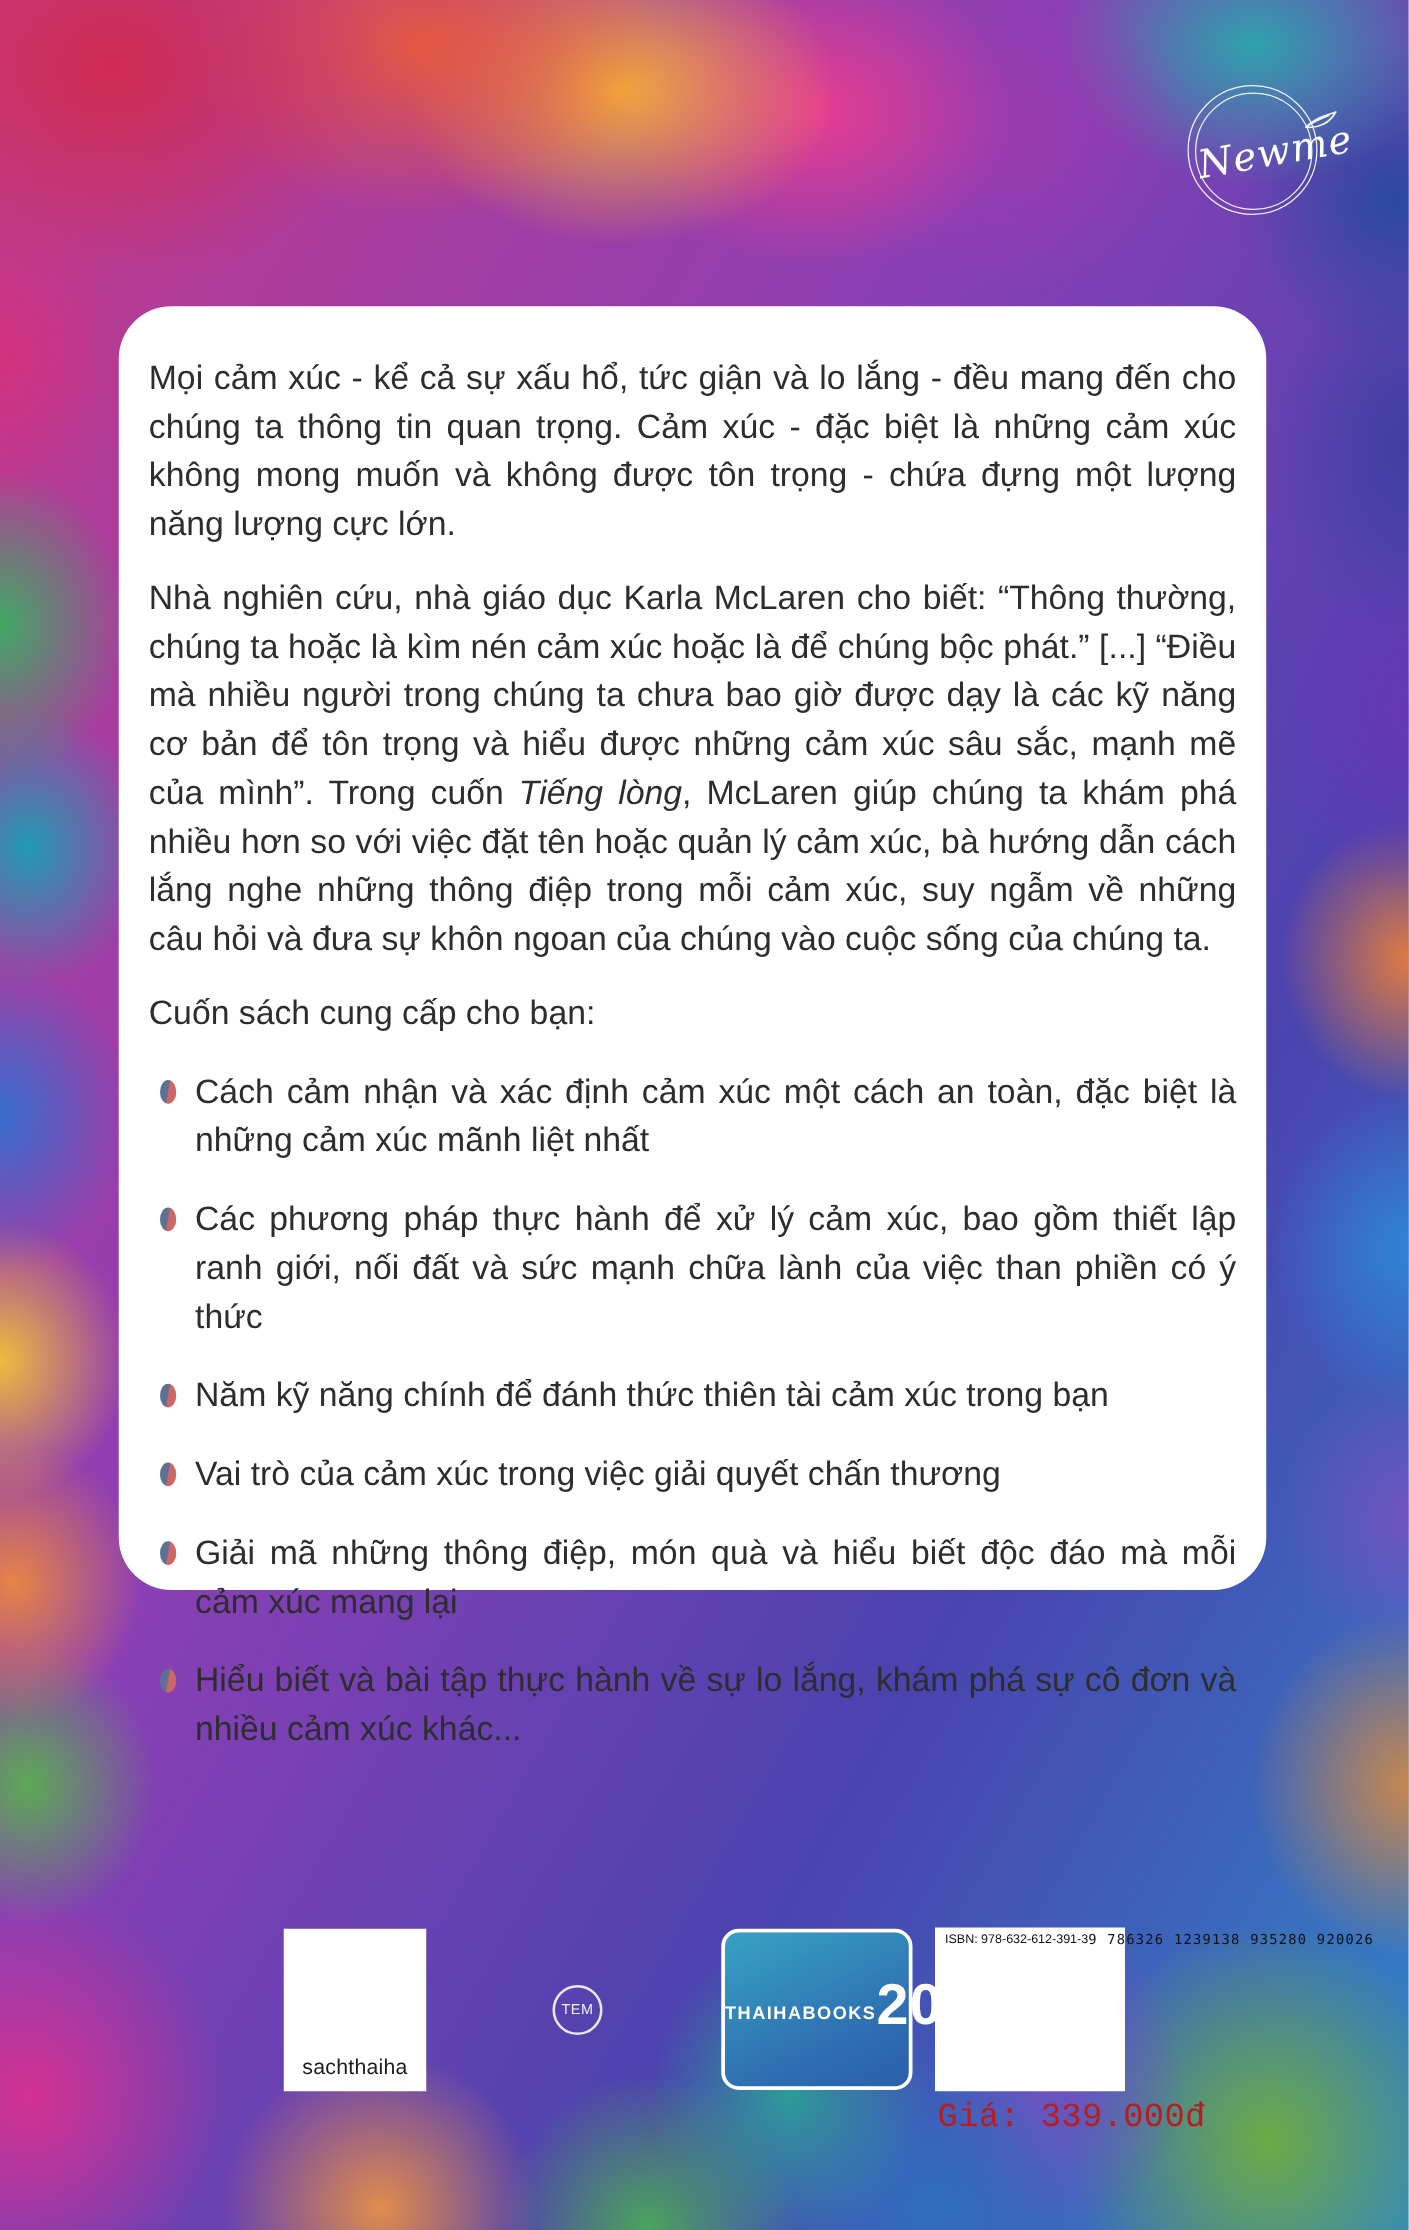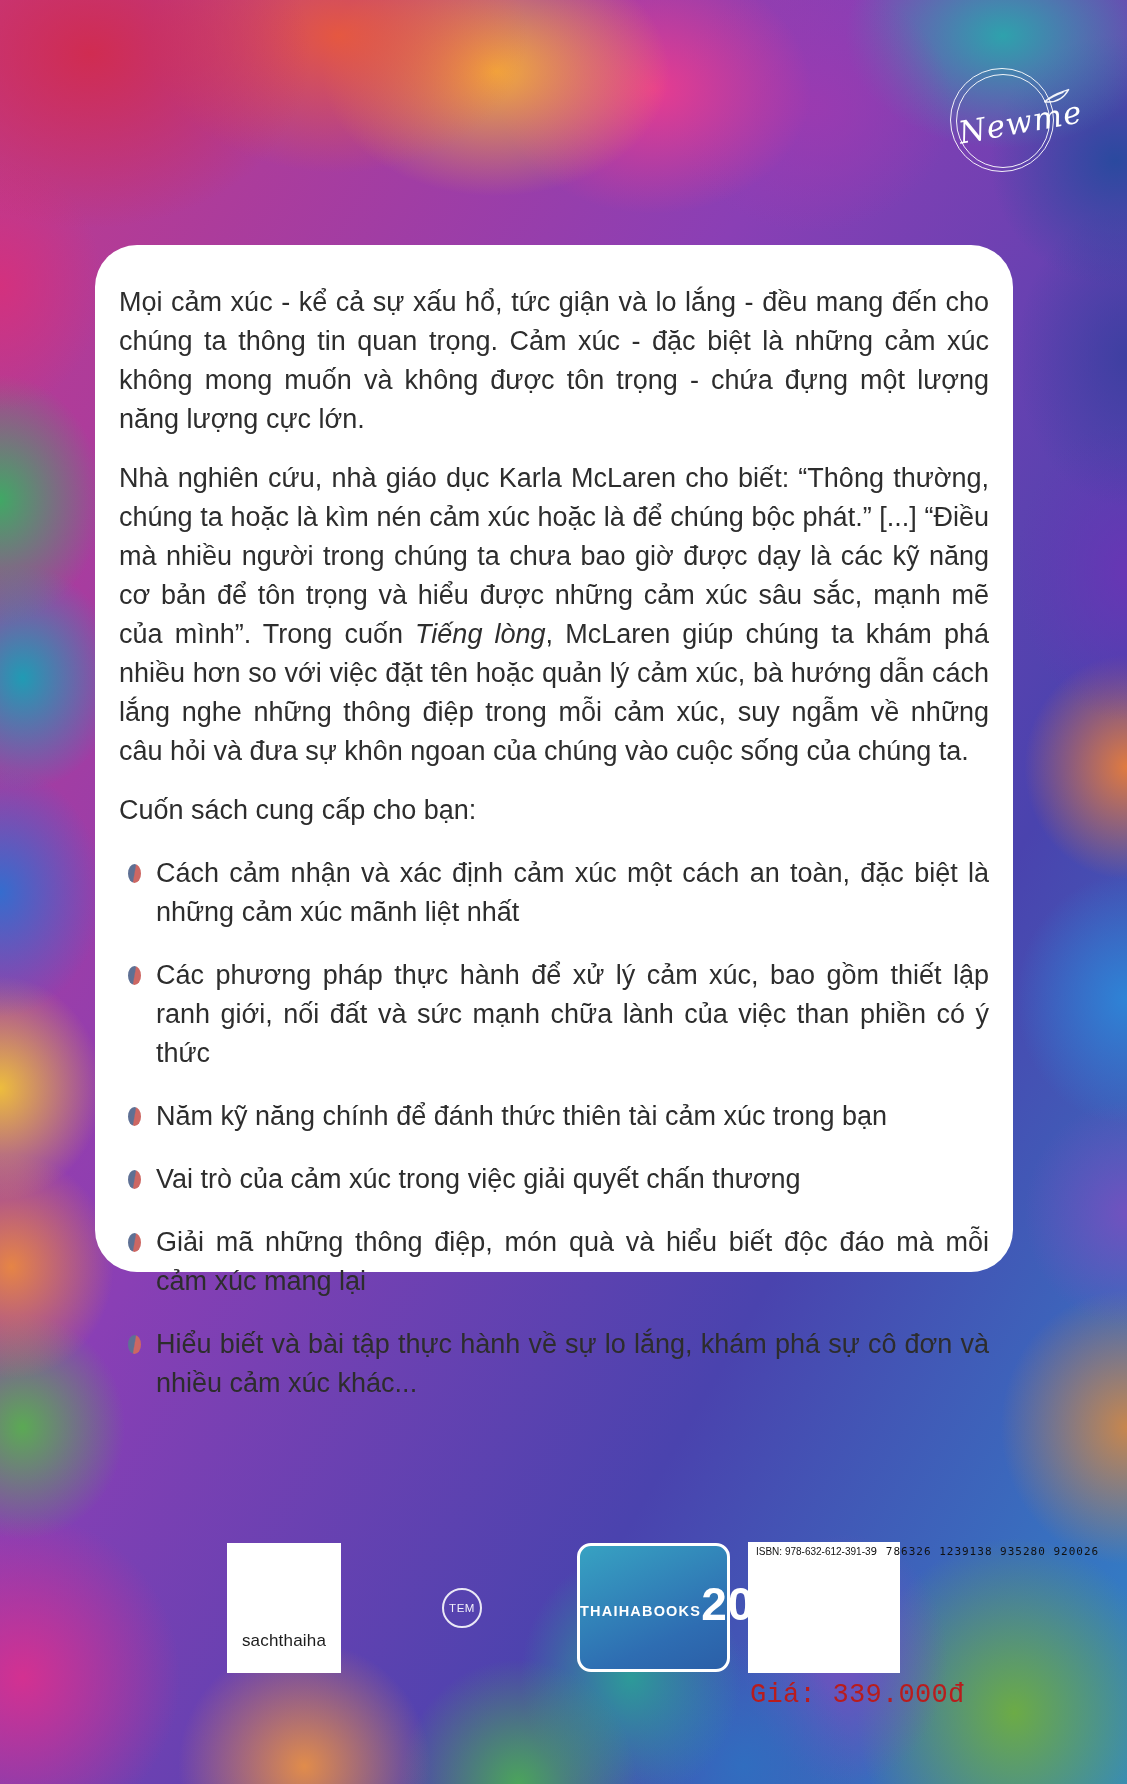--- a/index.html
+++ b/index.html
@@ -78,21 +78,21 @@
     position: absolute; left: 9px; top: 10px;
     width: 13px; height: 19px; border-radius: 50%;
     background: linear-gradient(100deg, #5e7094 46%, #cd6763 54%);
   }
 
   
   .pub-box {
     position: absolute; left: 227px; top: 1543px;
     width: 114px; height: 130px; background: #fff;
     display: flex; align-items: flex-end; justify-content: center;
-    padding-bottom: 22px; box-sizing: border-box;
+    padding-bottom: 9px; box-sizing: border-box;
     font-size: 17px; color: #1c1c1c; letter-spacing: .2px;
   }
   .tem {
     position: absolute; left: 442px; top: 1588px;
     width: 40px; height: 40px; box-sizing: border-box;
     border: 2px solid rgba(255,255,255,.88); border-radius: 50%;
     display: flex; align-items: center; justify-content: center;
     color: rgba(255,255,255,.92); font-size: 11.5px; letter-spacing: .5px;
   }
   .thb-badge {

